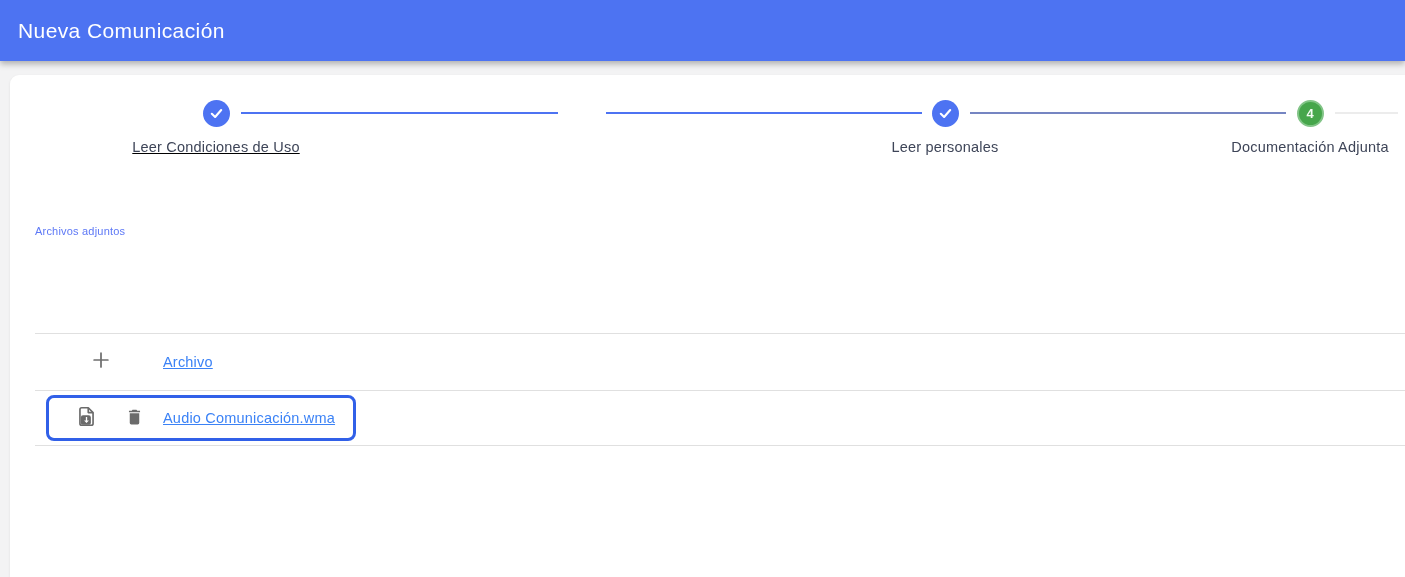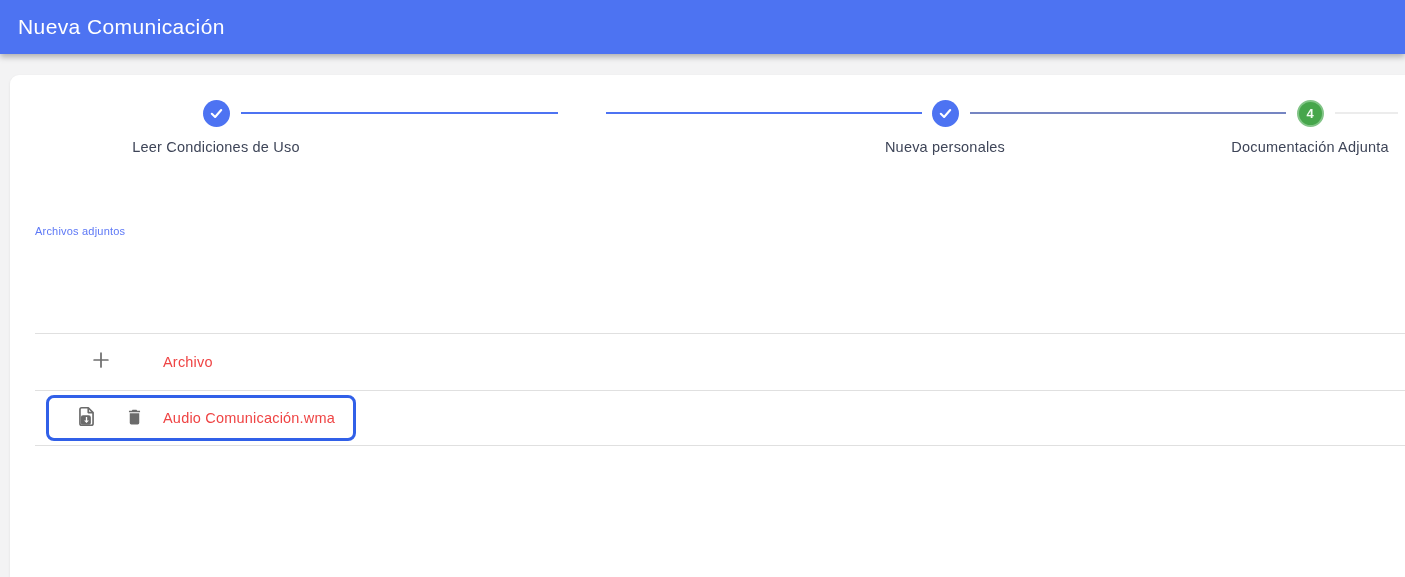--- a/index.html
+++ b/index.html
@@ -7,21 +7,21 @@
     width: 1405px; height: 577px;
     font-family: "Liberation Sans", sans-serif;
     background: #f3f3f4;
     overflow: hidden;
     position: relative;
   }
 
   
   .appbar {
     position: absolute; left: 0; top: 0;
-    width: 1405px; height: 54px;
+    width: 1405px; height: 61px;
     background: #4d73f2;
     box-shadow: 0 3px 6px rgba(0,0,0,0.28);
     display: flex; align-items: center;
     z-index: 5;
   }
   .appbar-title {
     color: #ffffff;
     font-size: 21px;
     letter-spacing: 0.4px;
     padding-left: 18px;
@@ -33,21 +33,21 @@
     position: absolute; left: 10px; top: 75px;
     width: 1395px; height: 502px;
     background: #ffffff;
     border-top-left-radius: 9px;
     box-shadow: 0 1px 3px rgba(0,0,0,0.08);
   }
 
   
   .stepper { position: absolute; left: 0; top: 0; width: 100%; height: 120px; }
   .step { position: absolute; top: 25px; width: 300px; margin-left: -150px; text-align: center; cursor: pointer; }
-  .step-1 { left: 206px; } .step-2 { left: 571px; } .step-3 { left: 935px; } .step-4 { left: 1300px; }
+  .step-1 { left: 206px; text-decoration: underline; } .step-2 { left: 571px; } .step-3 { left: 935px; } .step-4 { left: 1300px; }
   .step-circle {
     width: 27px; height: 27px; border-radius: 50%;
     margin: 0 auto;
     display: flex; align-items: center; justify-content: center;
   }
   .step-circle.completed { background: #4d73f2; }
   .step-circle.active {
     background: #46a64b;
     border: 2px solid #82c487;
     color: #f2fbf2;
@@ -77,21 +77,21 @@
   }
 
   
   .divider { position: absolute; left: 25px; right: 0; height: 1px; background: #e0e0e0; }
   .d1 { top: 258px; } .d2 { top: 315px; } .d3 { top: 370px; }
 
   .row { position: absolute; left: 25px; right: 0; display: flex; align-items: center; }
   .row-header { top: 258px; height: 57px; }
   .row-file   { top: 315px; height: 55px; }
 
-  .cell-text { font-size: 14.5px; color: #ef4444; letter-spacing: 0.2px; }
+  .cell-text { font-size: 14.5px; color: #3b82f6; letter-spacing: 0.2px; text-decoration: underline; }
   .row .label-col { position: absolute; left: 128px; }
 
   .icon-btn {
     background: none; border: none; cursor: pointer;
     display: flex; align-items: center; justify-content: center;
     width: 30px; height: 30px;
     position: absolute;
   }
   .plus-btn { left: 51px; }
   .file-btn { left: 36px; }
@@ -135,21 +135,21 @@
 
 
     <div class="step step-3">
       <div class="step-circle completed">
         <span>
           <svg width="15" height="15" viewBox="0 0 24 24">
               <polyline points="4.5 12.5 9.8 17.5 19.5 6.5" fill="none" stroke="#ffffff" stroke-width="3.4" stroke-linecap="round" stroke-linejoin="round"></polyline>
             </svg>
         </span>
       </div>
-      <div class="step-label">Nueva personales</div>
+      <div class="step-label">Leer personales</div>
     </div>
 
     <div class="step step-4">
       <div class="step-circle active">4</div>
       <div class="step-label">Documentación Adjunta</div>
     </div>
   </nav>
 
   <h2 class="section-title" style="font-weight:normal;">Archivos adjuntos</h2>
 

